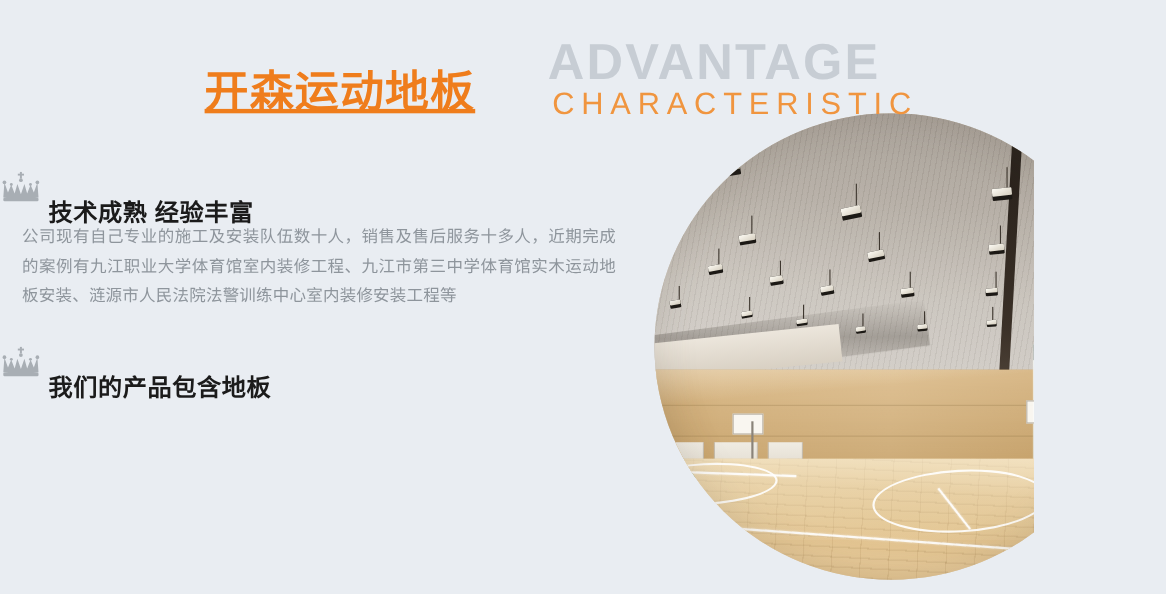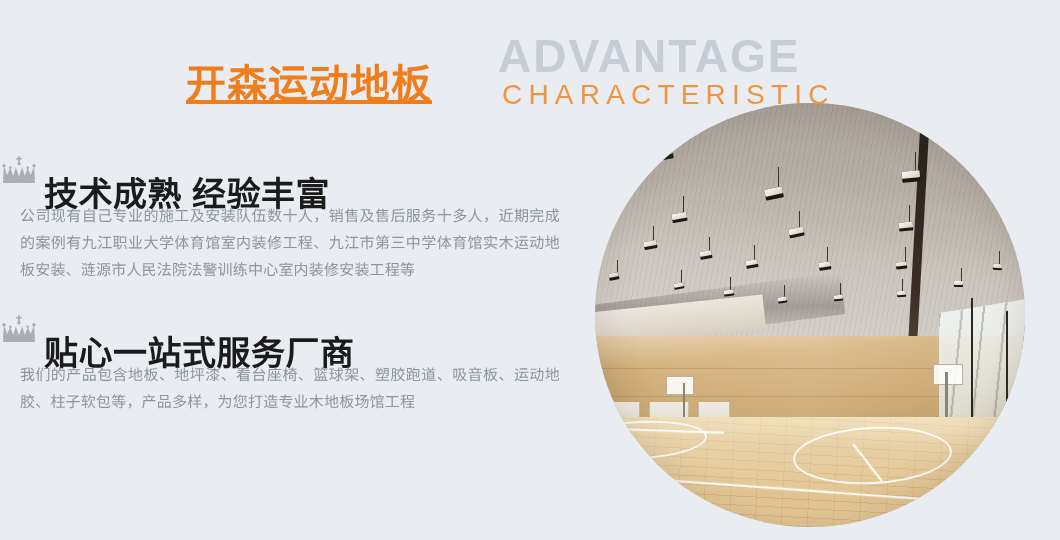--- a/index.html
+++ b/index.html
@@ -10,21 +10,21 @@
   body {
     width: 1060px;
     height: 540px;
     overflow: hidden;
     background: #e9edf2;
     font-family: "Liberation Sans", "DejaVu Sans", sans-serif;
     -webkit-font-smoothing: antialiased;
   }
   #stage {
     position: relative;
-    width: 1060px;
+    width: 940px;
     height: 540px;
     background: #e9edf2;
     overflow: hidden;
   }
 
   
   .title-block {
     position: absolute;
     left: 186px;
     top: 30px;
@@ -89,21 +89,21 @@
     padding-left: 2px;
   }
   .crown-icon {
     width: 34px;
     height: 28px;
     flex: 0 0 34px;
     margin-right: 8px;
     display: block;
   }
   .feature-title {
-    font-size: 34px;
+    font-size: 22px;
     line-height: 30px;
     font-weight: bold;
     color: #1b1b1b;
     letter-spacing: 0.5px;
     white-space: nowrap;
     margin-top: 47px;
   }
   .feature-body {
     margin-top: 14px;
     padding-left: 20px;
@@ -346,23 +346,22 @@
             <circle cx="34" cy="15.6" r="3.4"></circle>
             <path d="M4 20 L10.5 38 L16.4 24 L22.6 40 L27.6 22.5 L34 41 L40.4 22.5 L45.4 40 L51.6 24 L57.5 38 L64 20
                      L66 47 Q34 53 2 47 Z"></path>
             <circle cx="4" cy="19.5" r="3.4"></circle>
             <circle cx="64" cy="19.5" r="3.4"></circle>
             <circle cx="16.6" cy="23.4" r="2.6"></circle>
             <circle cx="51.4" cy="23.4" r="2.6"></circle>
             <rect x="2" y="47.5" width="64" height="6.5" rx="2.2"></rect>
           </g>
         </svg>
-        <div class="feature-title">贴心一站式服务厂商</div>
+        <div class="feature-title">我们的产品包含地板</div>
       </div>
-      <div class="feature-body">我们的产品包含地板、地坪漆、看台座椅、篮球架、塑胶跑道、吸音板、运动地胶、柱子软包等，产品多样，为您打造专业木地板场馆工程</div>
     </div>
 
   </div>
 
   <div class="photo-circle">
     <div class="photo-inner">
 
       <div class="ceiling"></div>
       <div class="ceiling-edge"></div>
       <div class="ceiling-beam"></div>

